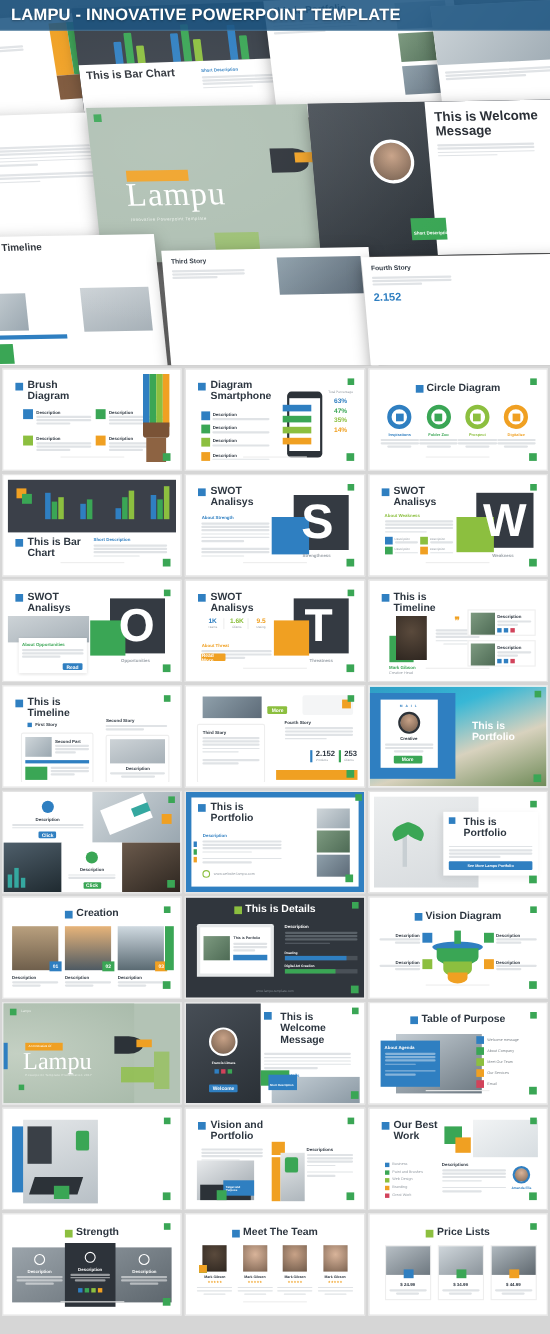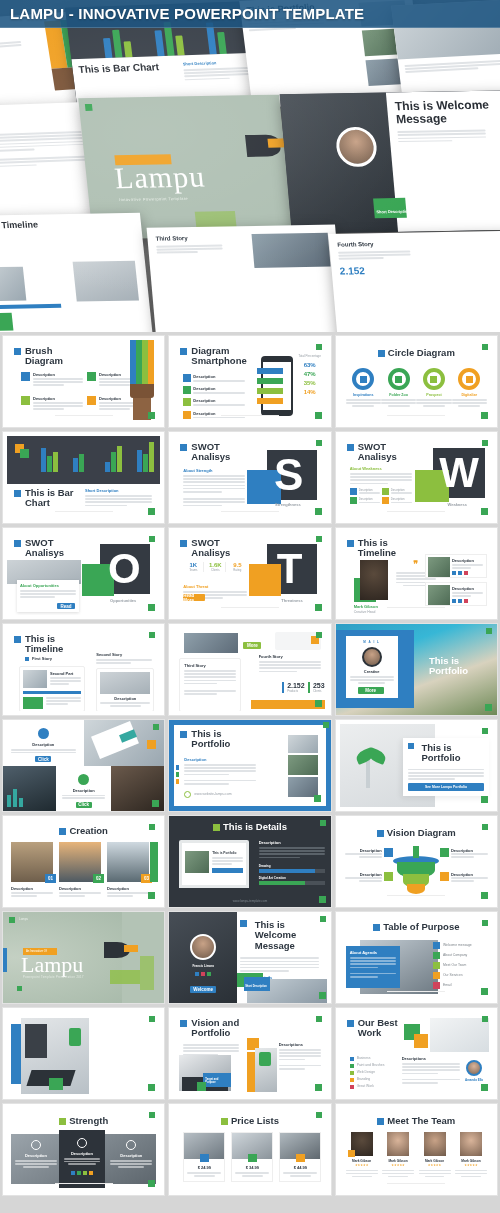--- a/index.html
+++ b/index.html
@@ -1167,20 +1167,68 @@
         </div>
         <div class="foot-ln"></div>
         <div class="ic-tr"></div>
         <div class="ic-br"></div>
       </div>
     </div>
 
     <div class="card">
       <div class="slide">
         <div style="position:absolute;top:8px;left:0;right:0;display:flex;align-items:center;justify-content:center;gap:3px;">
+          <div class="sq c-blue" style="position:relative;width:7px;height:7px;"></div>
+          <div class="s-title big">Meet The Team</div>
+        </div>
+        <div style="position:absolute;left:6px;top:24px;right:6px;display:flex;justify-content:space-between;">
+          <div style="width:32px;text-align:center;">
+            <div class="photo face f3" style="position:relative;width:22px;height:24px;margin:0 auto;"></div>
+            <div class="sq c-blue" style="left:2px;top:18px;width:7px;height:7px;"></div>
+            <div class="tiny-b" style="color:#2d3640;margin-top:3px;font-size:3.2px;">Mark Gibson</div>
+            <div class="tiny" style="color:#f0a022;font-size:3px;">★★★★★</div>
+            <div class="mini-ln" style="margin-top:2px"></div>
+              <div class="mini-ln"></div>
+              <div class="mini-ln sh" style="margin:0 auto"></div>
+          </div>
+          <div style="width:32px;text-align:center;">
+            <div class="photo face f2" style="position:relative;width:22px;height:24px;margin:0 auto;"></div>
+            <div class="sq c-green" style="left:2px;top:18px;width:7px;height:7px;"></div>
+            <div class="tiny-b" style="color:#2d3640;margin-top:3px;font-size:3.2px;">Mark Gibson</div>
+            <div class="tiny" style="color:#f0a022;font-size:3px;">★★★★★</div>
+            <div class="mini-ln" style="margin-top:2px"></div>
+              <div class="mini-ln"></div>
+              <div class="mini-ln sh" style="margin:0 auto"></div>
+          </div>
+          <div style="width:32px;text-align:center;">
+            <div class="photo face" style="position:relative;width:22px;height:24px;margin:0 auto;"></div>
+            <div class="sq c-lgreen" style="left:2px;top:18px;width:7px;height:7px;"></div>
+            <div class="tiny-b" style="color:#2d3640;margin-top:3px;font-size:3.2px;">Mark Gibson</div>
+            <div class="tiny" style="color:#f0a022;font-size:3px;">★★★★★</div>
+            <div class="mini-ln" style="margin-top:2px"></div>
+              <div class="mini-ln"></div>
+              <div class="mini-ln sh" style="margin:0 auto"></div>
+          </div>
+          <div style="width:32px;text-align:center;">
+            <div class="photo face f2" style="position:relative;width:22px;height:24px;margin:0 auto;"></div>
+            <div class="sq c-orange" style="left:2px;top:18px;width:7px;height:7px;"></div>
+            <div class="tiny-b" style="color:#2d3640;margin-top:3px;font-size:3.2px;">Mark Gibson</div>
+            <div class="tiny" style="color:#f0a022;font-size:3px;">★★★★★</div>
+            <div class="mini-ln" style="margin-top:2px"></div>
+              <div class="mini-ln"></div>
+              <div class="mini-ln sh" style="margin:0 auto"></div>
+          </div>
+        </div>
+        <div class="foot-ln"></div>
+      </div>
+    </div>
+
+    <div class="card">
+      <div class="slide">
+        <div style="position:absolute;top:8px;left:0;right:0;display:flex;align-items:center;justify-content:center;gap:3px;">
           <div class="sq c-lgreen" style="position:relative;width:7px;height:7px;"></div>
           <div class="s-title big">Price Lists</div>
         </div>
         <div style="position:absolute;left:10px;top:24px;width:42px;background:#fff;border:1px solid #eee;">
           <div class="photo" style="position:relative;width:100%;height:26px;background:linear-gradient(150deg,#b7bfc5,#6e7880);"></div>
           <div class="sq c-blue" style="left:16px;top:21px;width:9px;height:8px;"></div>
           <div style="padding:6px 3px 4px;text-align:center;">
             <div class="tiny-b" style="color:#2d3640;">$ 24.99</div>
             <div class="mini-ln" style="margin-top:2px"></div>
               <div class="mini-ln sh" style="margin:0 auto"></div>
@@ -1201,62 +1249,14 @@
           <div style="padding:6px 3px 4px;text-align:center;">
             <div class="tiny-b" style="color:#2d3640;">$ 44.99</div>
             <div class="mini-ln" style="margin-top:2px"></div>
               <div class="mini-ln sh" style="margin:0 auto"></div>
           </div>
         </div>
         <div class="ic-tr"></div>
       </div>
     </div>
 
-    <div class="card">
-      <div class="slide">
-        <div style="position:absolute;top:8px;left:0;right:0;display:flex;align-items:center;justify-content:center;gap:3px;">
-          <div class="sq c-blue" style="position:relative;width:7px;height:7px;"></div>
-          <div class="s-title big">Meet The Team</div>
-        </div>
-        <div style="position:absolute;left:6px;top:24px;right:6px;display:flex;justify-content:space-between;">
-          <div style="width:32px;text-align:center;">
-            <div class="photo face f3" style="position:relative;width:22px;height:24px;margin:0 auto;"></div>
-            <div class="sq c-blue" style="left:2px;top:18px;width:7px;height:7px;"></div>
-            <div class="tiny-b" style="color:#2d3640;margin-top:3px;font-size:3.2px;">Mark Gibson</div>
-            <div class="tiny" style="color:#f0a022;font-size:3px;">★★★★★</div>
-            <div class="mini-ln" style="margin-top:2px"></div>
-              <div class="mini-ln"></div>
-              <div class="mini-ln sh" style="margin:0 auto"></div>
-          </div>
-          <div style="width:32px;text-align:center;">
-            <div class="photo face f2" style="position:relative;width:22px;height:24px;margin:0 auto;"></div>
-            <div class="sq c-green" style="left:2px;top:18px;width:7px;height:7px;"></div>
-            <div class="tiny-b" style="color:#2d3640;margin-top:3px;font-size:3.2px;">Mark Gibson</div>
-            <div class="tiny" style="color:#f0a022;font-size:3px;">★★★★★</div>
-            <div class="mini-ln" style="margin-top:2px"></div>
-              <div class="mini-ln"></div>
-              <div class="mini-ln sh" style="margin:0 auto"></div>
-          </div>
-          <div style="width:32px;text-align:center;">
-            <div class="photo face" style="position:relative;width:22px;height:24px;margin:0 auto;"></div>
-            <div class="sq c-lgreen" style="left:2px;top:18px;width:7px;height:7px;"></div>
-            <div class="tiny-b" style="color:#2d3640;margin-top:3px;font-size:3.2px;">Mark Gibson</div>
-            <div class="tiny" style="color:#f0a022;font-size:3px;">★★★★★</div>
-            <div class="mini-ln" style="margin-top:2px"></div>
-              <div class="mini-ln"></div>
-              <div class="mini-ln sh" style="margin:0 auto"></div>
-          </div>
-          <div style="width:32px;text-align:center;">
-            <div class="photo face f2" style="position:relative;width:22px;height:24px;margin:0 auto;"></div>
-            <div class="sq c-orange" style="left:2px;top:18px;width:7px;height:7px;"></div>
-            <div class="tiny-b" style="color:#2d3640;margin-top:3px;font-size:3.2px;">Mark Gibson</div>
-            <div class="tiny" style="color:#f0a022;font-size:3px;">★★★★★</div>
-            <div class="mini-ln" style="margin-top:2px"></div>
-              <div class="mini-ln"></div>
-              <div class="mini-ln sh" style="margin:0 auto"></div>
-          </div>
-        </div>
-        <div class="foot-ln"></div>
-      </div>
-    </div>
-
   </div>
 </div>
 
 </body></html>

